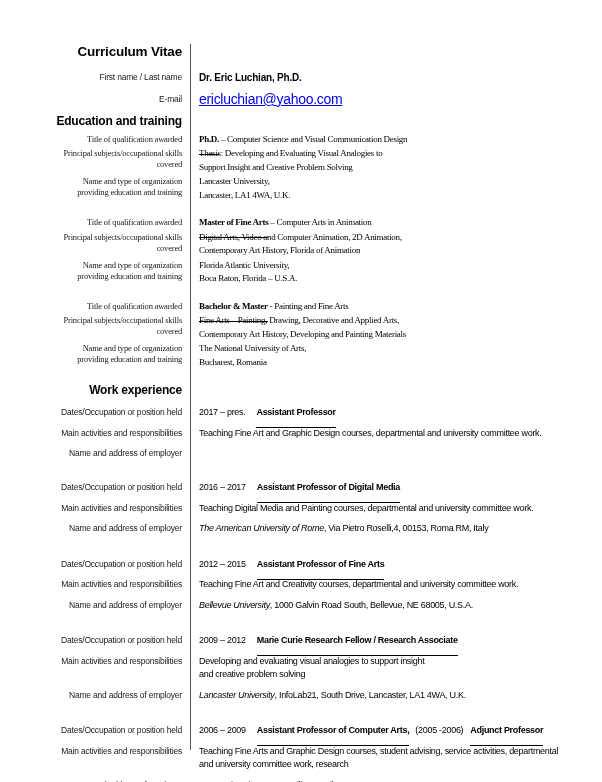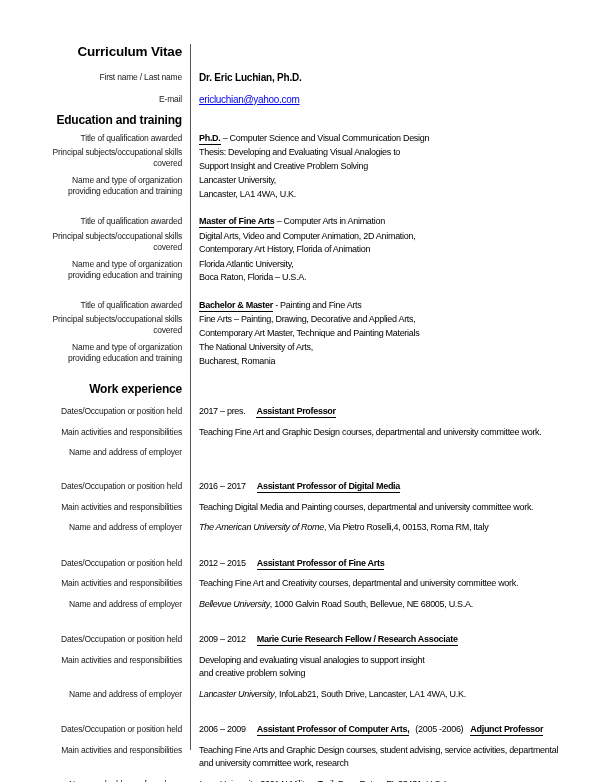--- a/index.html
+++ b/index.html
@@ -40,33 +40,33 @@
     font-size: 8.5px;
     line-height: 11px;
     letter-spacing: -0.2px;
     color: #1a1a1a;
     padding-top: 1px;
   }
   .nowrap { white-space: nowrap; }
   .cv-title { font-size: 13.5px; font-weight: bold; line-height: 16px; letter-spacing: -0.2px; }
   .heading { font-size: 12px; font-weight: bold; line-height: 15px; letter-spacing: -0.2px; padding-left: 43px; }
   .ital { font-style: italic; }
-  .bu { font-weight: bold; border-bottom: 1px solid #000; padding-bottom: 1px; }
+  .bu { font-weight: bold; border-bottom: 1px solid #000; padding-bottom: 10px; }
   .pos { margin-left: 11px; }
   .d2 { margin-left: 6px; }
   .pos2 { margin-left: 7px; }
   .name-val { font-size: 10px; font-weight: bold; line-height: 13px; letter-spacing: -0.2px; }
-  .email-link { color: #0000ee; text-decoration: underline; cursor: pointer; font-size: 10px; }
+  .email-link { color: #0000ee; text-decoration: underline; cursor: pointer; font-size: 14px; }
   
   .row-cvtitle { margin-bottom: 11px; }
   .row-name { margin-bottom: 9px; }
   .row-email { margin-bottom: 5px; }
   .row-edu-heading { margin-bottom: 4px; }
   .edu-entry { margin-bottom: 14px; }
-  .edu-entry .row { margin-bottom: 1px; }
+  .edu-entry .row { margin-bottom: 1px; font-family: Liberation Serif, serif; }
   .row-work-heading { margin-top: 9px; margin-bottom: 8px; }
   .work-entry { margin-bottom: 22px; }
   .work-entry .row { margin-bottom: 7px; }
   .work-entry .row:last-child { margin-bottom: 0; }
 </style>
 </head>
 <body>
 
 <div class="page">
   <div class="vline"></div>
@@ -149,21 +149,21 @@
         <div class="lcell label">Title of qualification awarded</div>
         <div class="rcell nowrap"><span class="bu">Bachelor &amp; Master</span><span> - Painting and Fine Arts</span></div>
       </div>
       <div class="row">
         <div class="lcell label">
           <div>Principal subjects/occupational skills</div>
           <div>covered</div>
         </div>
         <div class="rcell">
           <div class="nowrap">Fine Arts – Painting, Drawing, Decorative and Applied Arts,</div>
-          <div class="nowrap">Contemporary Art Master, Technique and Painting Materials</div>
+          <div class="nowrap">Contemporary Art History, Developing and Painting Materials</div>
         </div>
       </div>
       <div class="row">
         <div class="lcell label">
           <div>Name and type of organization</div>
           <div>providing education and training</div>
         </div>
         <div class="rcell">
           <div class="nowrap">The National University of Arts,</div>
           <div class="nowrap">Bucharest, Romania</div>

